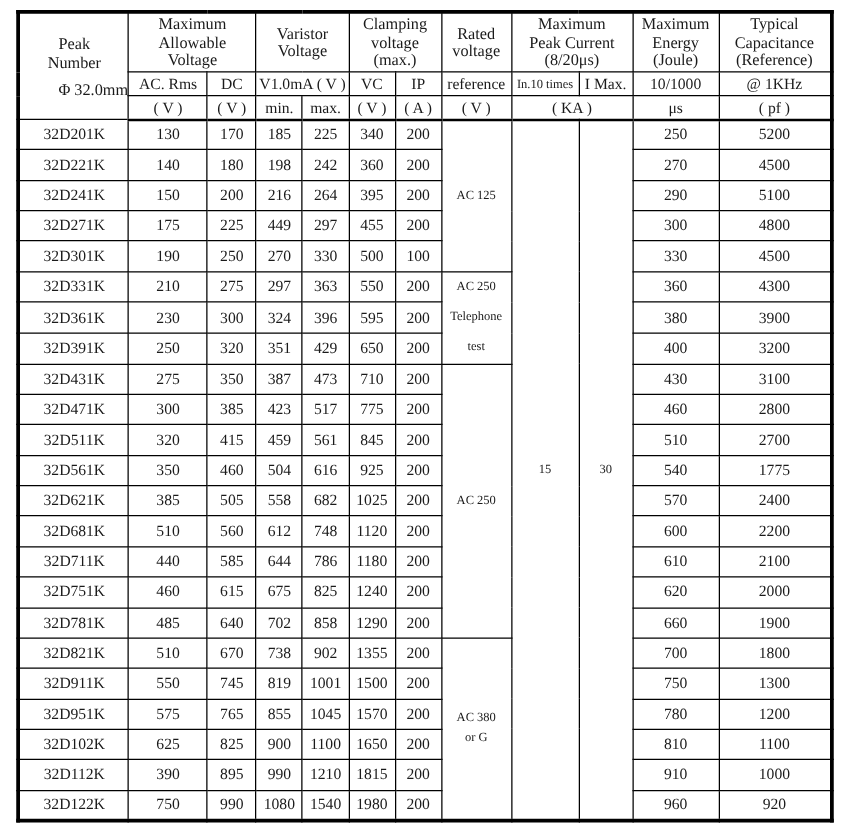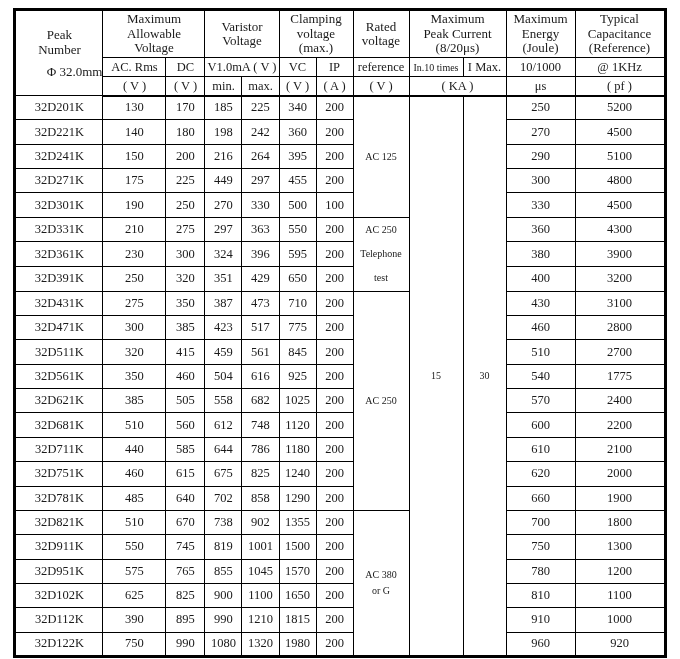--- a/index.html
+++ b/index.html
@@ -394,21 +394,21 @@
           <td>1815</td>
           <td>200</td>
           <td>910</td>
           <td>1000</td>
         </tr>
         <tr>
           <td>32D122K</td>
           <td>750</td>
           <td>990</td>
           <td>1080</td>
-          <td>1320</td>
+          <td>1540</td>
           <td>1980</td>
           <td>200</td>
           <td>960</td>
           <td>920</td>
         </tr>
       </tbody>
   </table>
 </div>
 
 </body></html>

